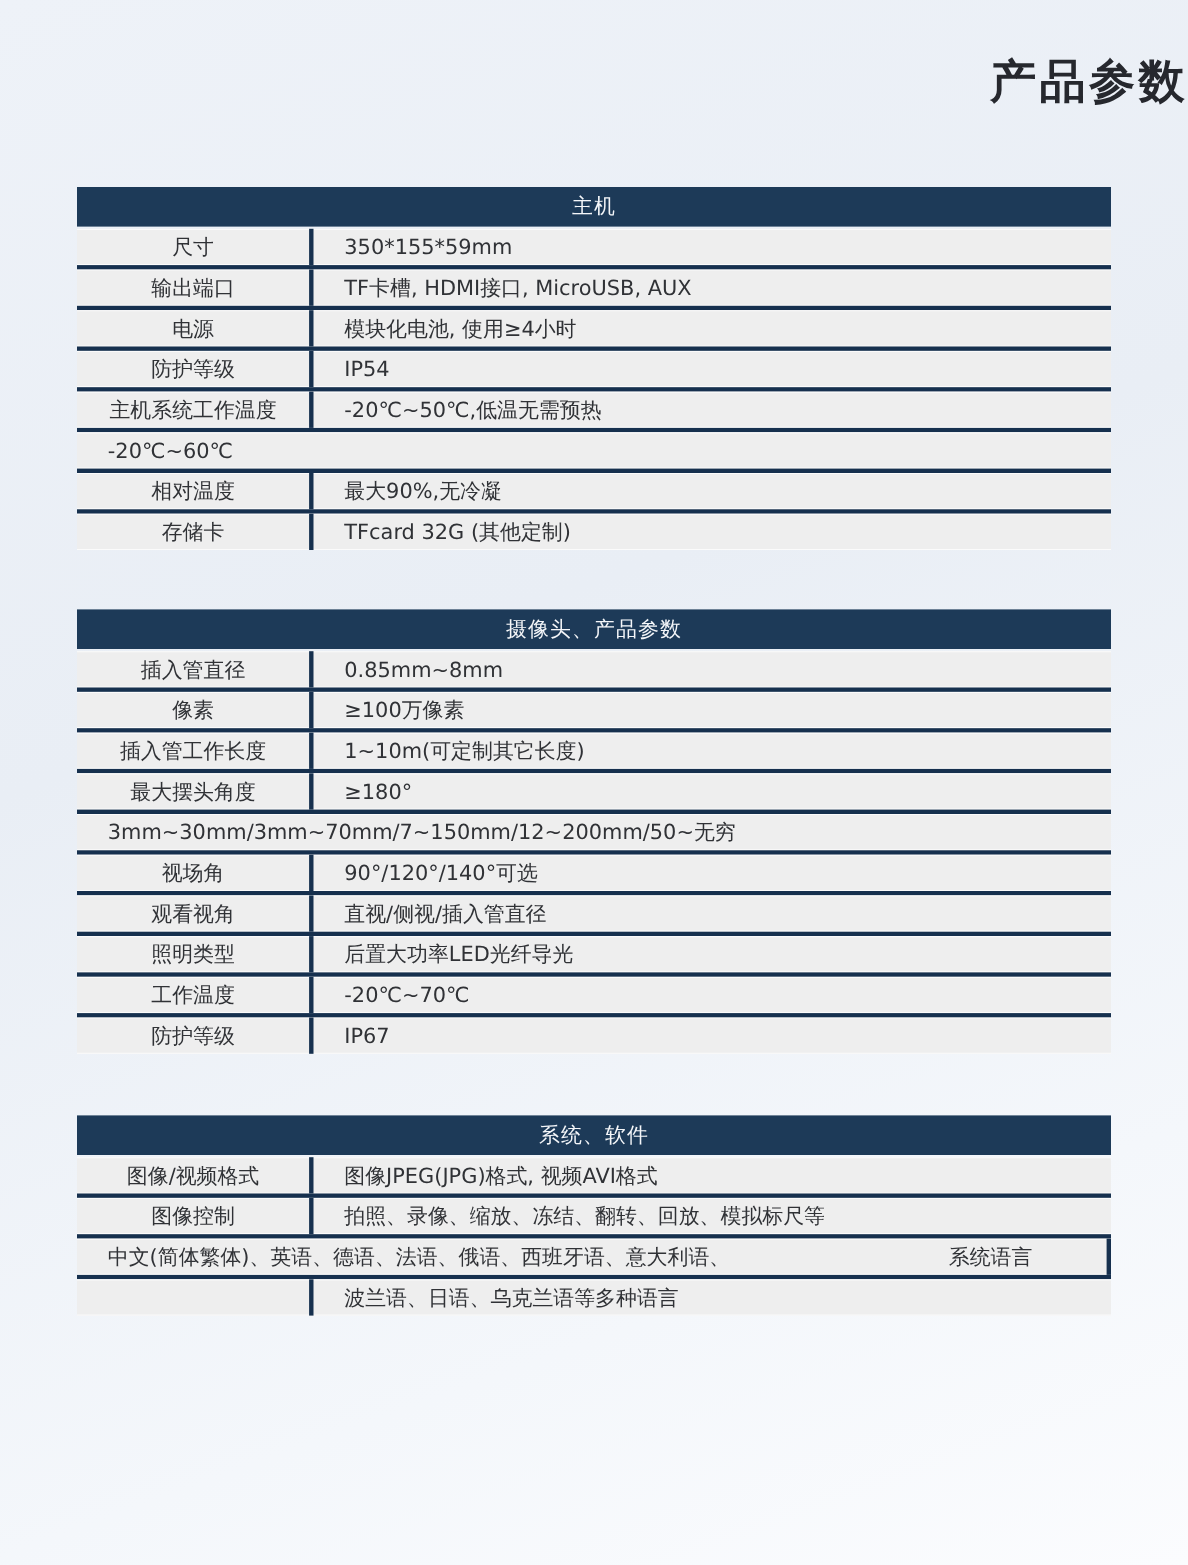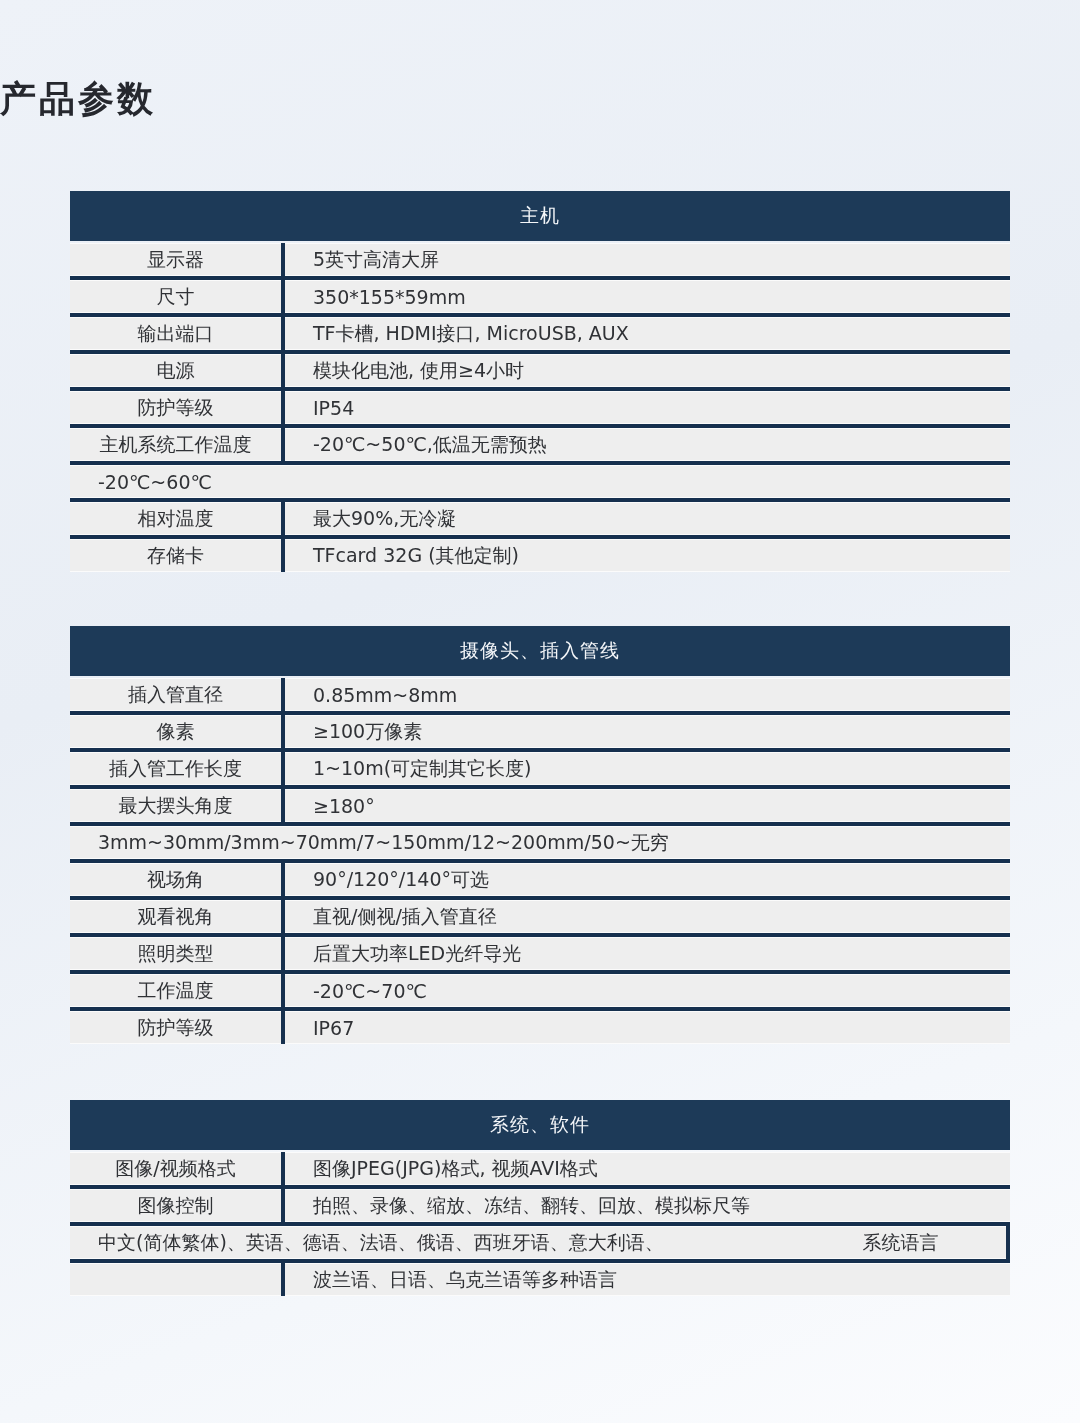--- a/index.html
+++ b/index.html
@@ -8,40 +8,40 @@
   }
   body {
     width: 1080px;
     height: 1423px;
     overflow: hidden;
     font-family: "DejaVu Sans", "Liberation Sans", sans-serif;
     background: linear-gradient(160deg, #eef2f8 0%, #e9eef5 40%, #f4f7fb 78%, #fbfcfe 100%);
   }
   .page-title {
     margin: 0;
-    padding-top: 78px;
-    text-align: left;
-    font-size: 36px;
+    padding-top: 50px;
+    text-align: right;
+    font-size: 42px;
     font-weight: bold;
     letter-spacing: 3px;
     color: #26282e;
     line-height: 1.15;
   }
   .tables-wrap {
     width: 940px;
     margin: 0 auto;
   }
   .spec-table {
     width: 100%;
   }
   .spec-table.t1 { margin-top: 72px; }
   .spec-table.t2 { margin-top: 54px; }
   .spec-table.t3 { margin-top: 56px; }
   .table-header {
-    height: 50px;
+    height: 36px;
     background: #1d3a58;
     color: #f4f6f9;
     font-size: 19px;
     letter-spacing: 1px;
     display: flex;
     align-items: center;
     justify-content: center;
     margin-bottom: 2px;
   }
   .table-body {
@@ -81,24 +81,20 @@
 </head>
 <body>
 
 <h1 class="page-title">产品参数</h1>
 
 <div class="tables-wrap" id="tables-wrap">
     <section class="spec-table t1">
       <div class="table-header">主机</div>
       <div class="table-body">
         <div class="spec-row">
-          <div class="cell label">显示器</div>
-          <div class="cell value">5英寸高清大屏</div>
-        </div>
-        <div class="spec-row">
           <div class="cell label">尺寸</div>
           <div class="cell value">350*155*59mm</div>
         </div>
         <div class="spec-row">
           <div class="cell label">输出端口</div>
           <div class="cell value">TF卡槽, HDMI接口, MicroUSB, AUX</div>
         </div>
         <div class="spec-row">
           <div class="cell label">电源</div>
           <div class="cell value">模块化电池, 使用≥4小时</div>
@@ -118,21 +114,21 @@
           <div class="cell label">相对温度</div>
           <div class="cell value">最大90%,无冷凝</div>
         </div>
         <div class="spec-row">
           <div class="cell label">存储卡</div>
           <div class="cell value">TFcard 32G (其他定制)</div>
         </div>
       </div>
     </section>
     <section class="spec-table t2">
-      <div class="table-header">摄像头、插入管线</div>
+      <div class="table-header">摄像头、产品参数</div>
       <div class="table-body">
         <div class="spec-row">
           <div class="cell label">插入管直径</div>
           <div class="cell value">0.85mm~8mm</div>
         </div>
         <div class="spec-row">
           <div class="cell label">像素</div>
           <div class="cell value">≥100万像素</div>
         </div>
         <div class="spec-row">

